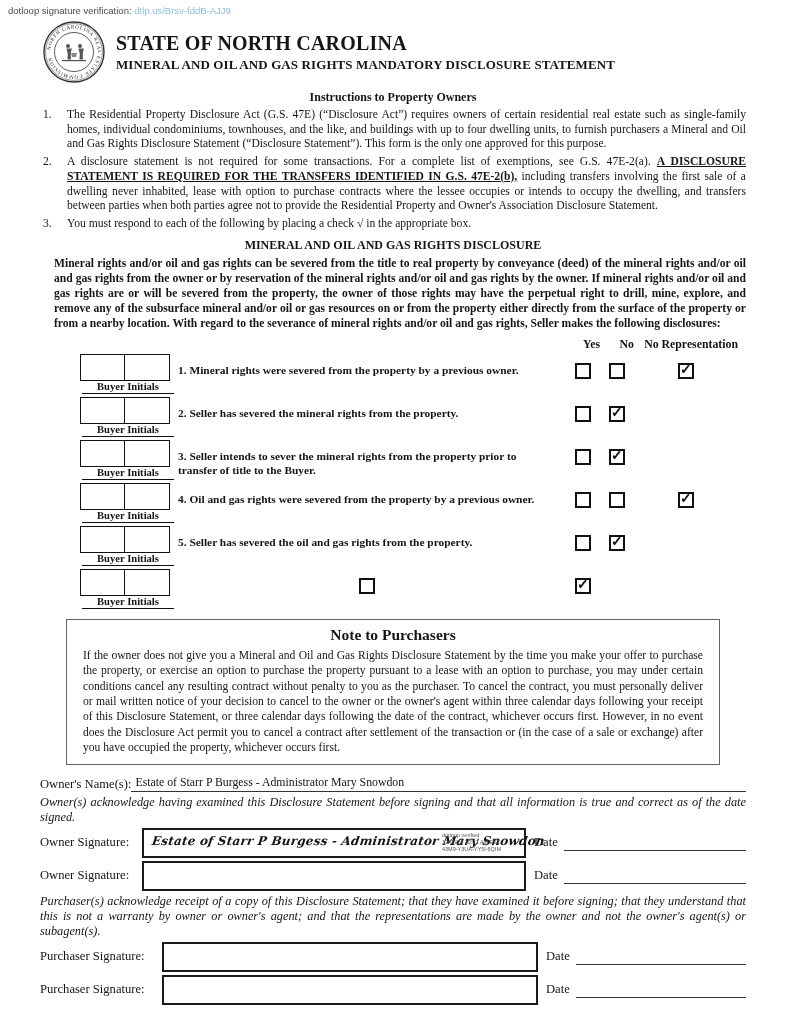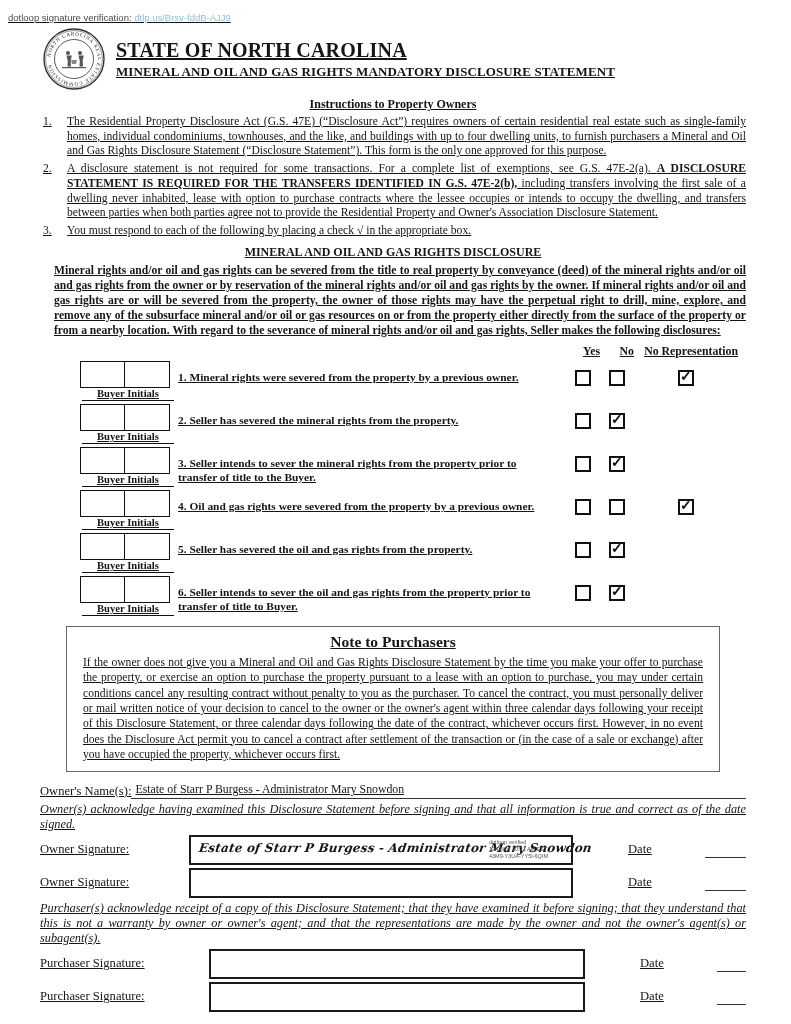--- a/index.html
+++ b/index.html
@@ -4,22 +4,21 @@
 <style>
   html,body{margin:0;padding:0;background:#e8e8e8;}
   .page{
     position:relative;
     width:791px;height:1024px;
     background:#ffffff;
     font-family:"Liberation Serif", serif;
     color:#151515;
     overflow:hidden;
     box-sizing:border-box;
-    padding:10px 45px 0 40px;
-    text-decoration:underline;
+    padding:3px 45px 0 40px;
   }
   
   .topbar{
     font-family:"Liberation Sans", sans-serif;
     font-size:9.5px;color:#4a4a4a;
     margin:2px 0 4px -32px;
   }
   .topbar a{color:#8fc0dd;text-decoration:none;}
   
   .hdr{display:flex;align-items:center;margin:2px 0 2px 2px;}
@@ -51,21 +50,21 @@
   
   .notebox{border:1.6px solid #666;margin:10px 26px 10px 26px;padding:4px 16px 9px;}
   .note-title{text-align:center;font-weight:bold;font-size:15.5px;margin:2px 0 4px;}
   .note-body{font-size:11.6px;line-height:1.32;text-align:justify;}
   
   .field-row{display:flex;align-items:flex-end;margin:9px 0 2px;}
   .field-label{font-size:12.6px;white-space:nowrap;}
   .fill-line{flex:1;border-bottom:1.3px solid #333;font-size:11.8px;padding:0 4px 1px 4px;line-height:1.25;}
   .ack{font-style:italic;font-size:12.3px;line-height:1.22;text-align:justify;margin:3px 0 2px;}
   
-  .sig-row{display:flex;align-items:center;margin:3px 0;gap:47px;}
+  .sig-row{display:flex;align-items:center;margin:3px 0;}
   .sig-label{font-size:12.6px;white-space:nowrap;}
   .sig-label.owner{width:102px;flex:none;}
   .sig-label.purchaser{width:122px;flex:none;}
   .sig-box{position:relative;height:26px;border:2px solid #1a1a1a;background:#fff;flex:none;}
   .sig-box.owner{width:380px;}
   .sig-box.purchaser{width:372px;}
   .sig-script{
     position:absolute;left:8px;top:4px;
     font-family:"DejaVu Serif", serif;
     font-style:italic;font-weight:bold;font-size:12px;
@@ -212,21 +211,20 @@
   </div>
 
   <div class="disc-row">
     <div class="initials">
       <div class="init-boxes">
           <span class="ibox"></span>
           <span class="ibox"></span>
         </div>
       <div class="init-label">Buyer Initials</div>
     </div>
-    <div class="statement">6. Seller intends to sever the oil and gas rights from the property prior to transfer of title to Buyer.</div>
     <div class="cbcell"><span class="cb"></span></div>
     <div class="cbcell"><span class="cb checked"></span></div>
     <div class="cbcell"><span class="cb" style="visibility: hidden;"></span></div>
   </div>
 
   <div class="notebox">
     <div class="note-title">Note to Purchasers</div>
     <div class="note-body">If the owner does not give you a Mineral and Oil and Gas Rights Disclosure Statement by the time you make your offer to purchase the property, or exercise an option to purchase the property pursuant to a lease with an option to purchase, you may under certain conditions cancel any resulting contract without penalty to you as the purchaser. To cancel the contract, you must personally deliver or mail written notice of your decision to cancel to the owner or the owner's agent within three calendar days following your receipt of this Disclosure Statement, or three calendar days following the date of the contract, whichever occurs first. However, in no event does the Disclosure Act permit you to cancel a contract after settlement of the transaction or (in the case of a sale or exchange) after you have occupied the property, whichever occurs first.</div>
   </div>
 

